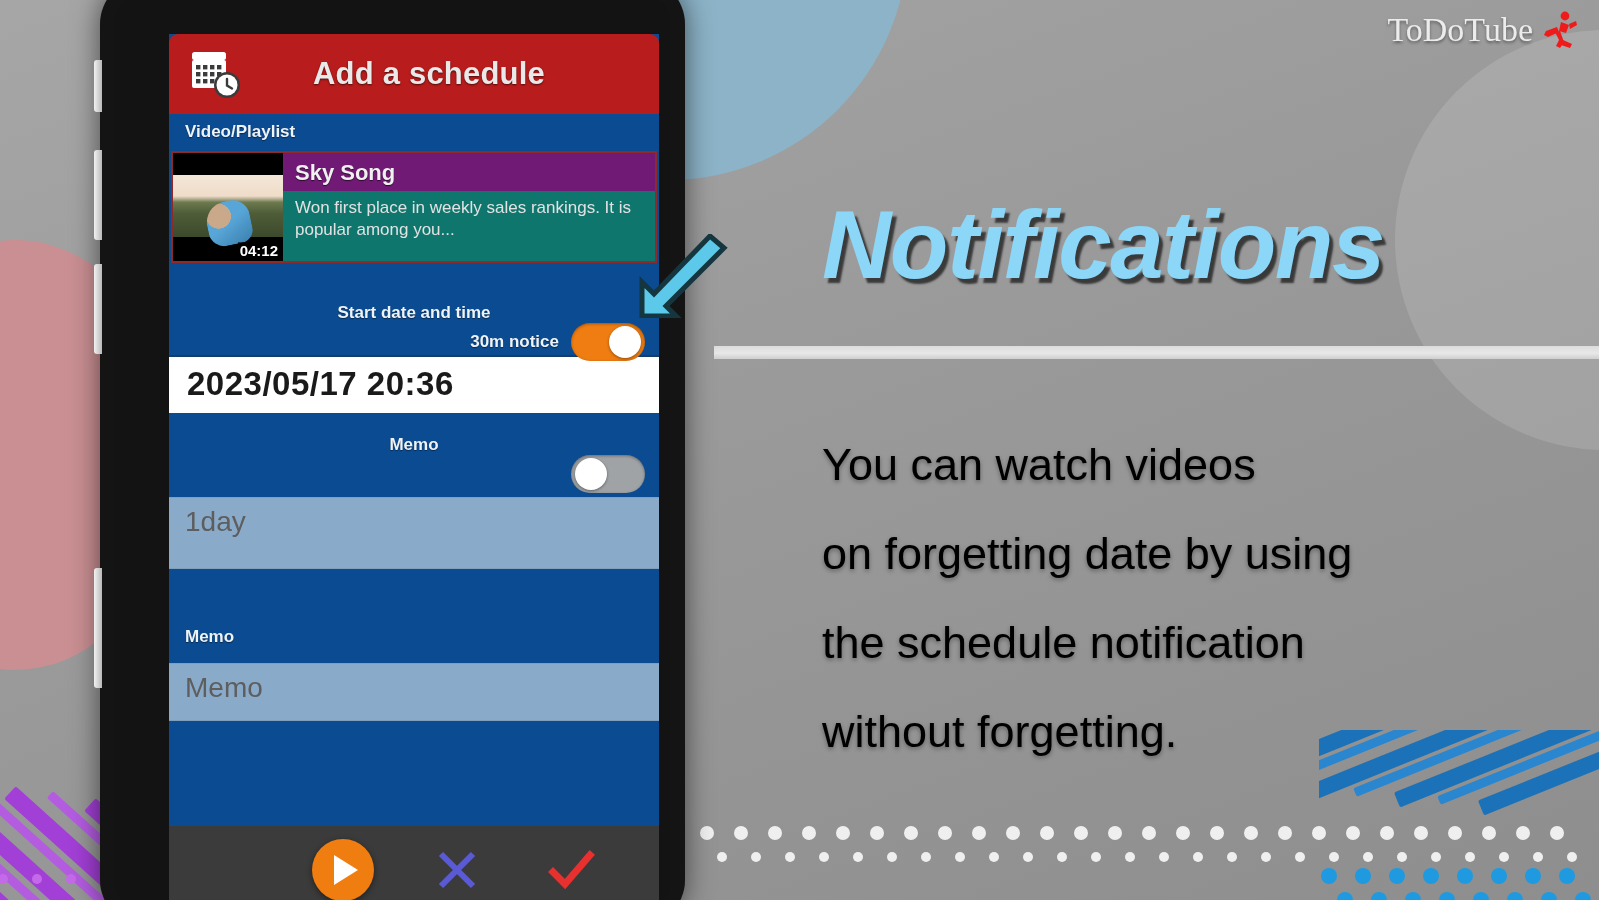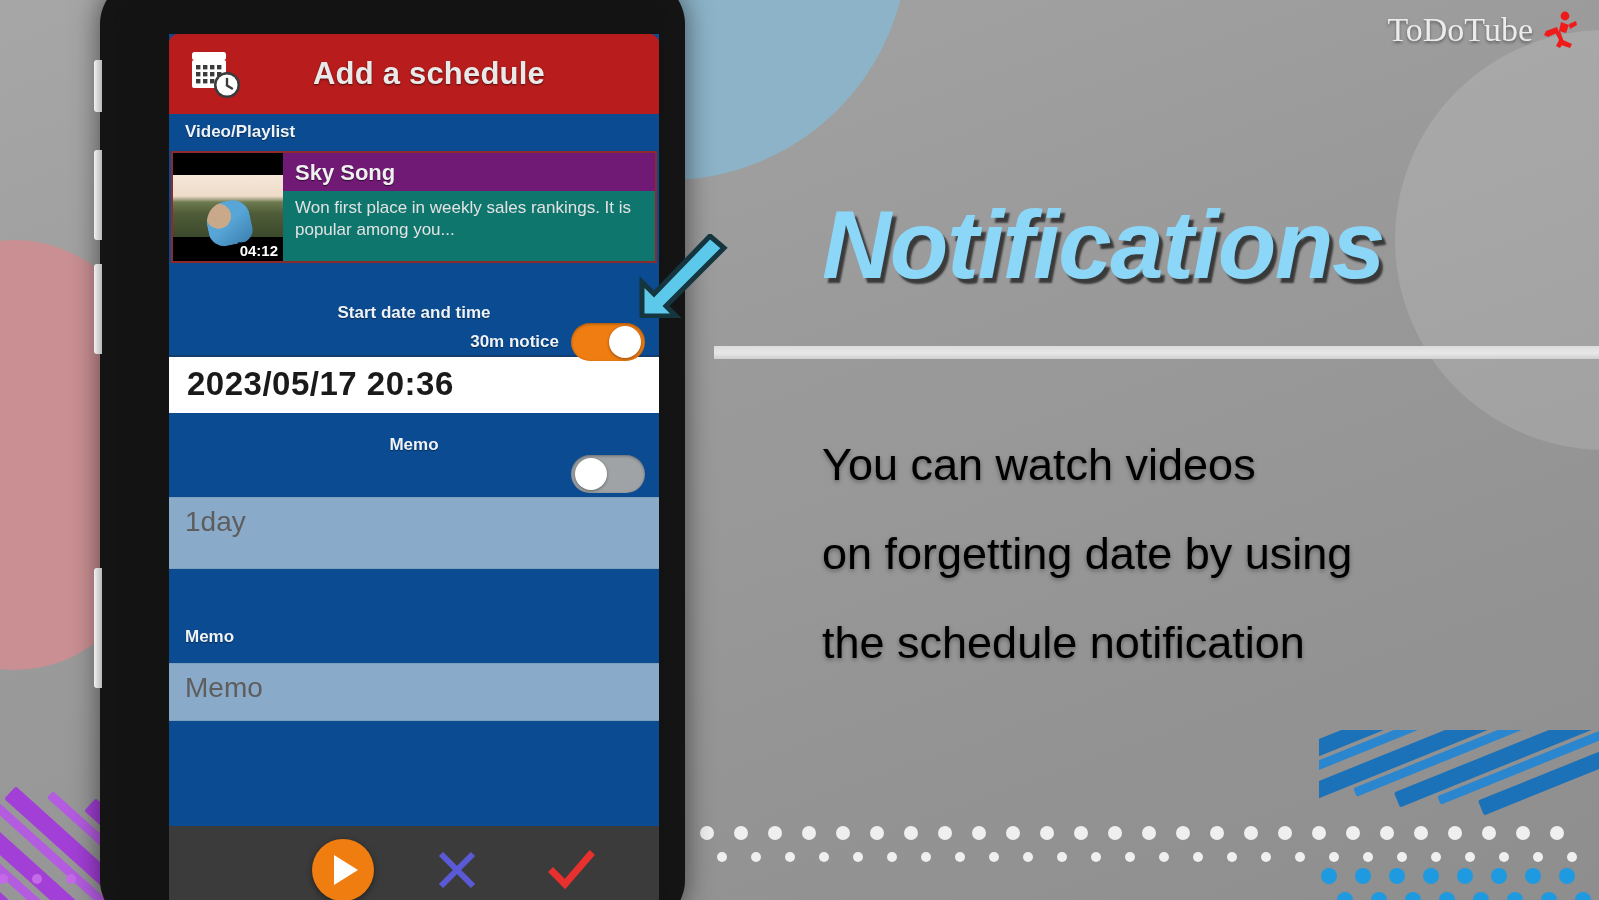--- a/index.html
+++ b/index.html
@@ -502,13 +502,14 @@
 <svg id="arrow" viewBox="0 0 104 84">
   <path d="M10 48 L10 82 L44 82 L34 72 L92 14 L78 2 L22 60 Z" fill="#5cc8ea" stroke="#16363f" stroke-width="5" stroke-linejoin="miter"></path>
 </svg>
 
 <div id="headline">Notifications</div>
 
 <div id="body-copy">
   <div>You can watch videos</div>
   <div>on forgetting date by using</div>
   <div>the schedule notification</div>
+  <div>without forgetting.</div>
 </div>
 
 </body></html>

